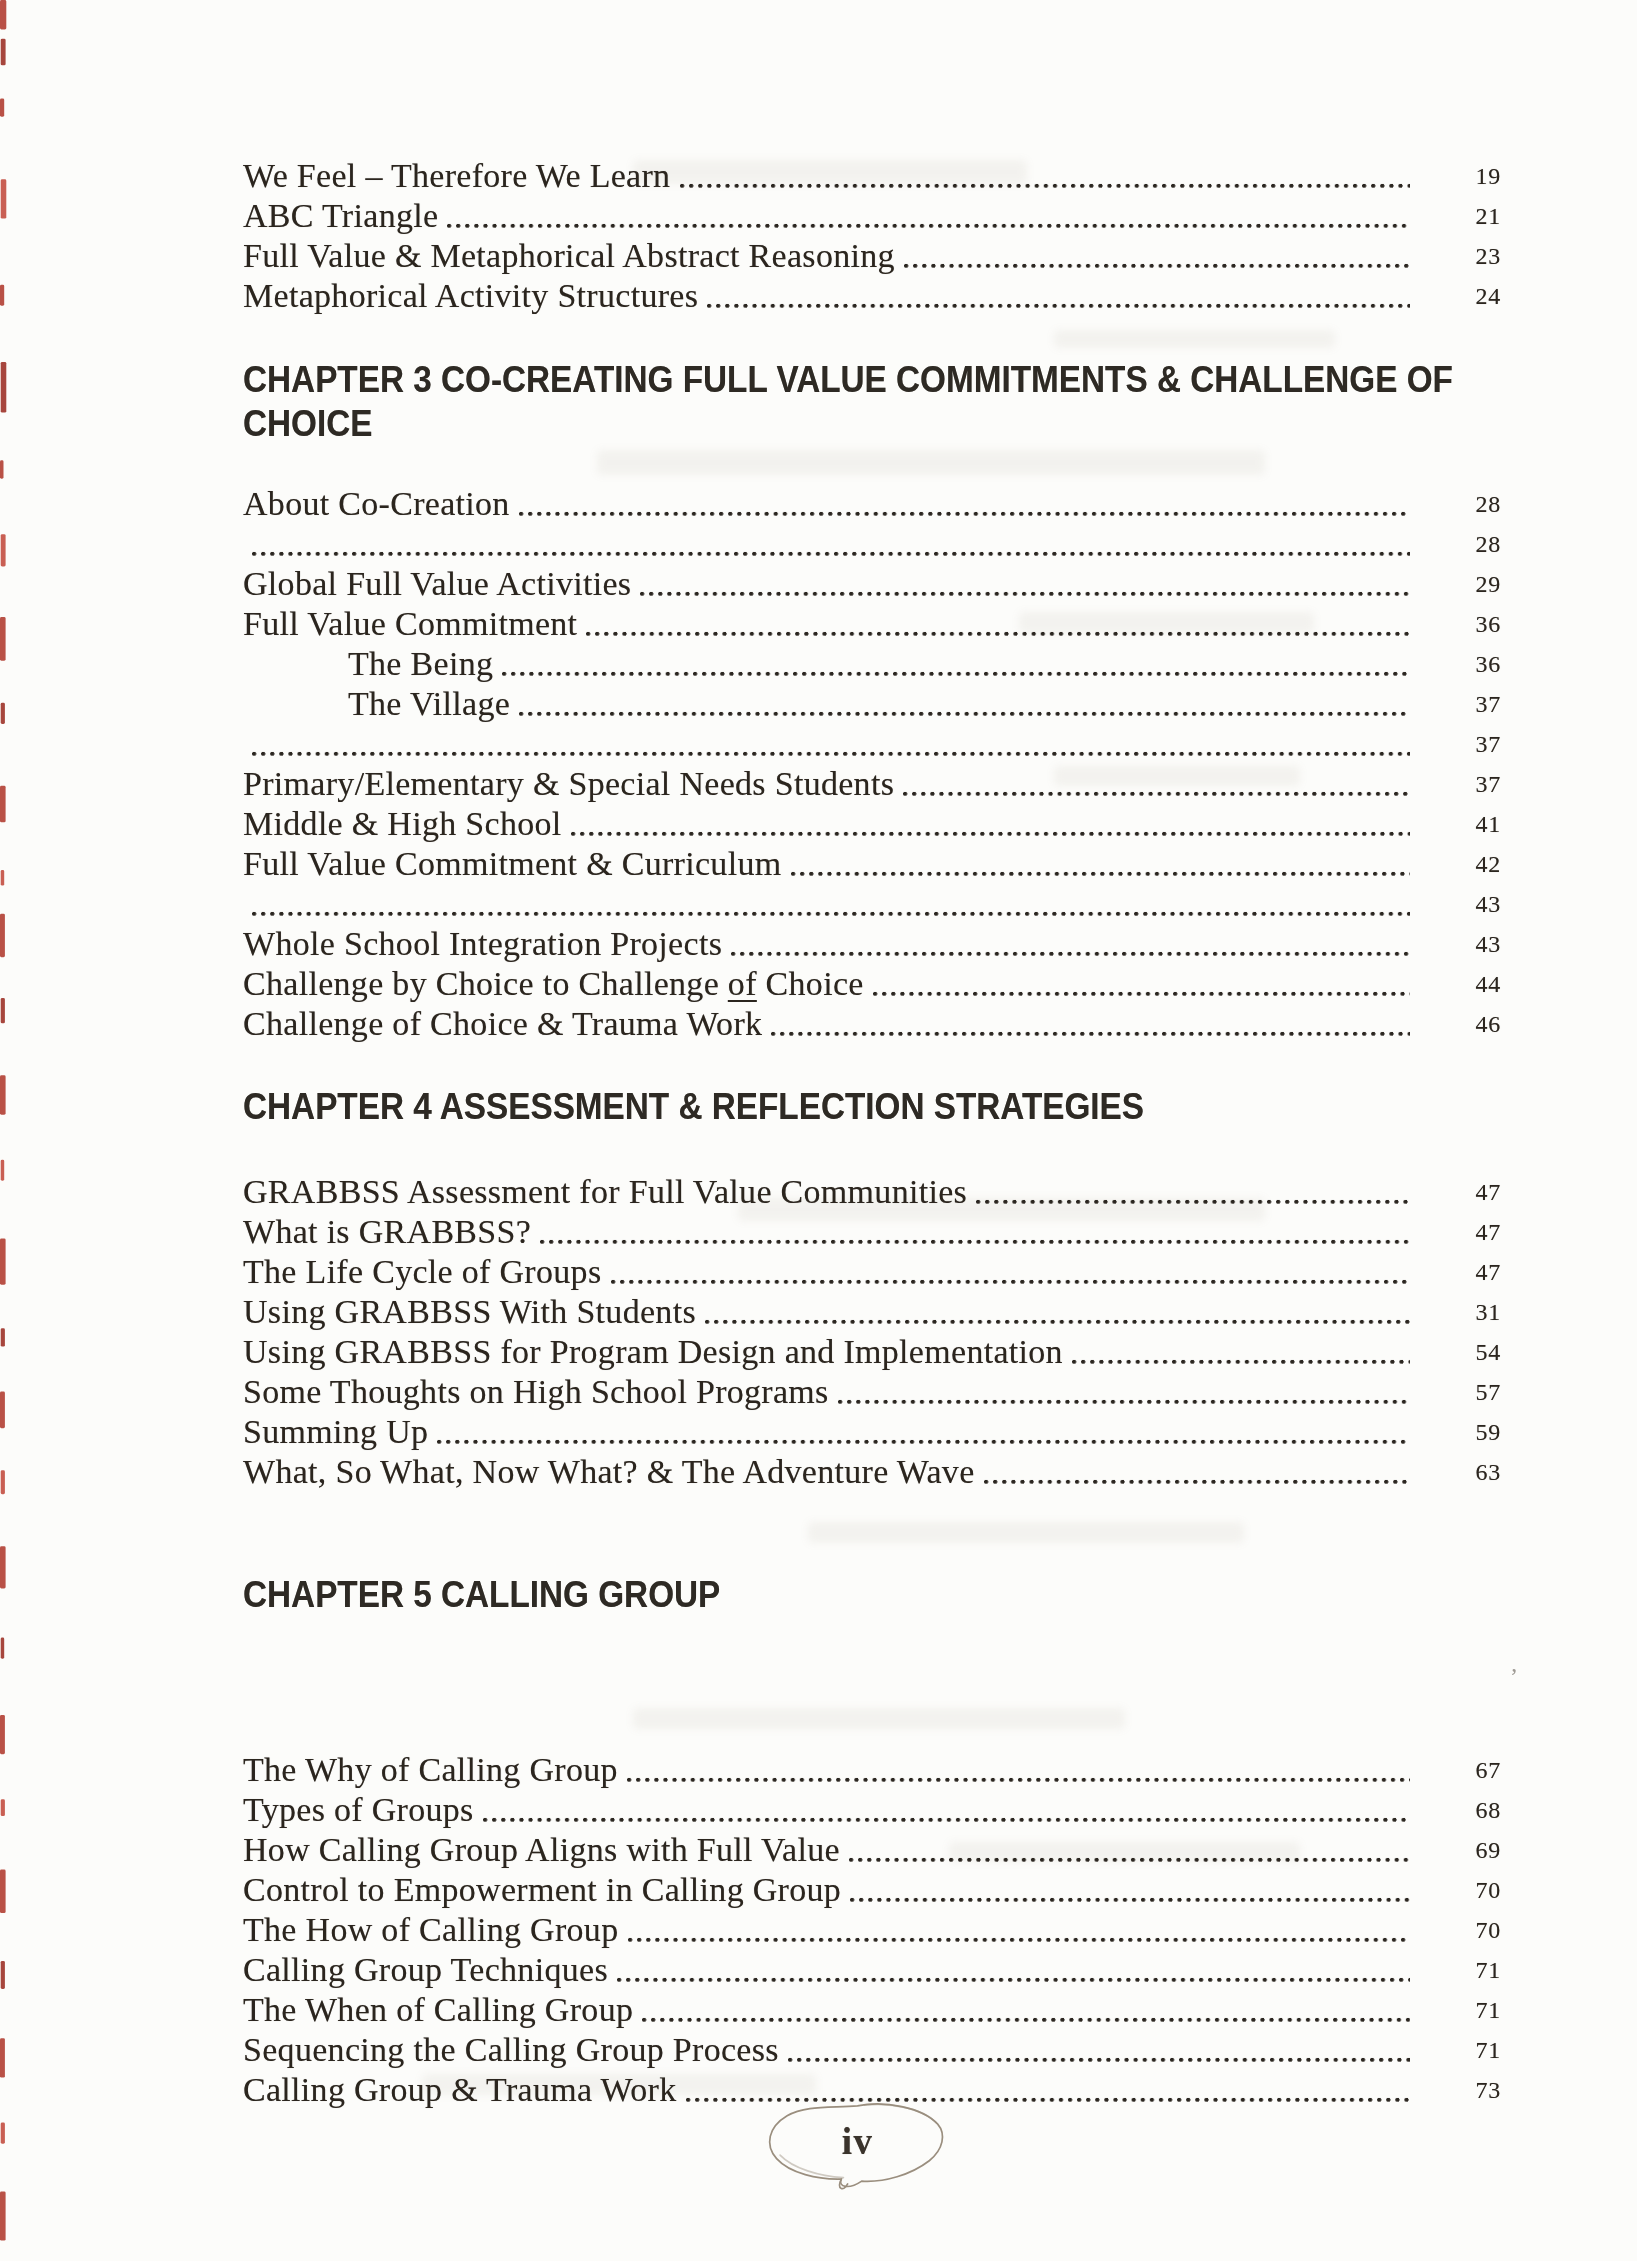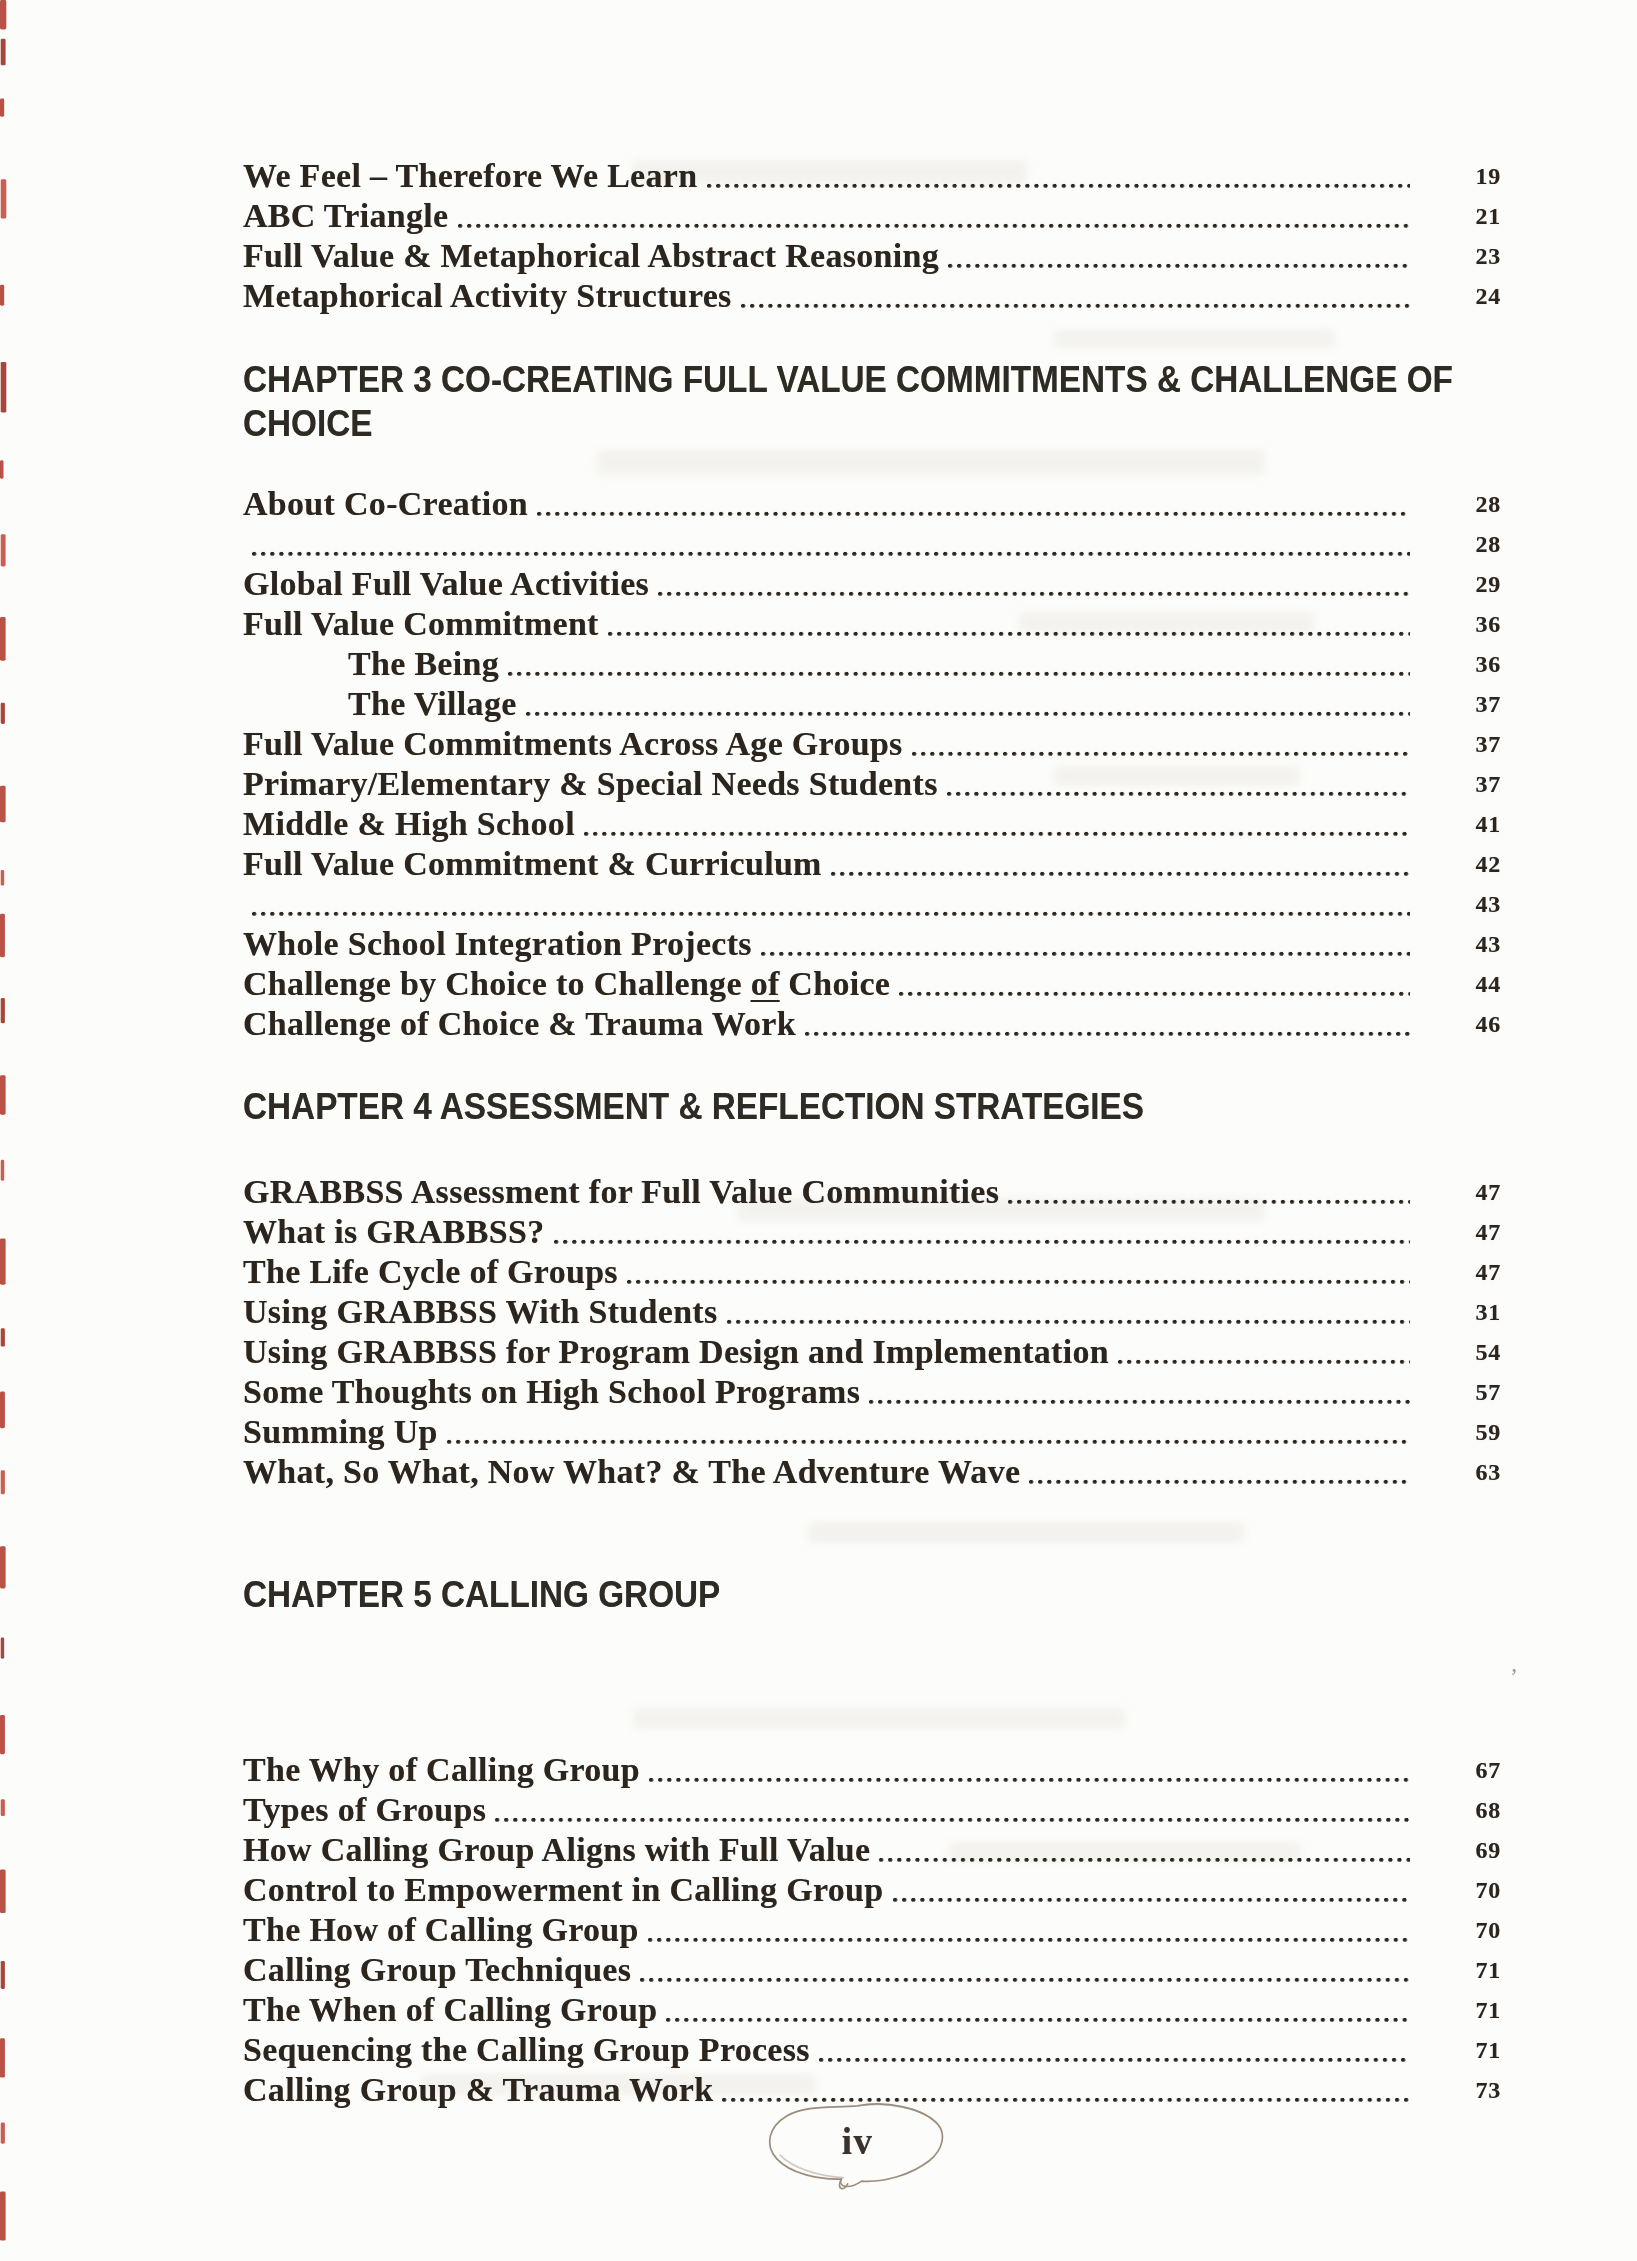--- a/index.html
+++ b/index.html
@@ -15,21 +15,21 @@
   .heading .hline {
     display:block; white-space:nowrap;
     font-family:"Liberation Sans", sans-serif; font-weight:700;
     font-size:37px; line-height:44px; color:#2e2a24;
     letter-spacing:0px; transform:scaleX(.9); transform-origin:left center;
     text-shadow:0 0 0.7px rgba(46,42,36,.45);
   }
 
   
   .entries { position:absolute; left:0; width:100%; }
-  .row { display:flex; height:40px;font-weight:bold; }
+  .row { display:flex; height:40px; }
   .row .lbl {
     white-space:nowrap; font-size:34px; line-height:40px;
     letter-spacing:0.3px; text-shadow:0 0 0.7px rgba(43,37,30,.4);
   }
   .row.indent .lbl { padding-left:105px;text-align:right; }
   .row .lbl .u { text-decoration:underline; text-underline-offset:4.9px; text-decoration-thickness:2.1px; }
   .leader { flex:1 1 auto; position:relative; min-width:28px; }
   .leader::after {
     content:""; position:absolute; left:9.1px; right:15.5px; bottom:7.7px; height:5.6px;
     background-image:radial-gradient(circle at 2.1px 2.8px, #2b2620 1.9px, rgba(0,0,0,0) 2.3px);
@@ -170,21 +170,20 @@
           <span class="lbl">The Being</span>
           <span class="leader"></span>
           <span class="num">36</span>
         </div>
         <div class="row indent">
           <span class="lbl">The Village</span>
           <span class="leader"></span>
           <span class="num">37</span>
         </div>
         <div class="row">
-          <span class="lbl">Full Value Commitments Across Age Groups</span>
           <span class="leader"></span>
           <span class="num">37</span>
         </div>
         <div class="row">
           <span class="lbl">Primary/Elementary &amp; Special Needs Students</span>
           <span class="leader"></span>
           <span class="num">37</span>
         </div>
         <div class="row">
           <span class="lbl">Middle &amp; High School</span>

